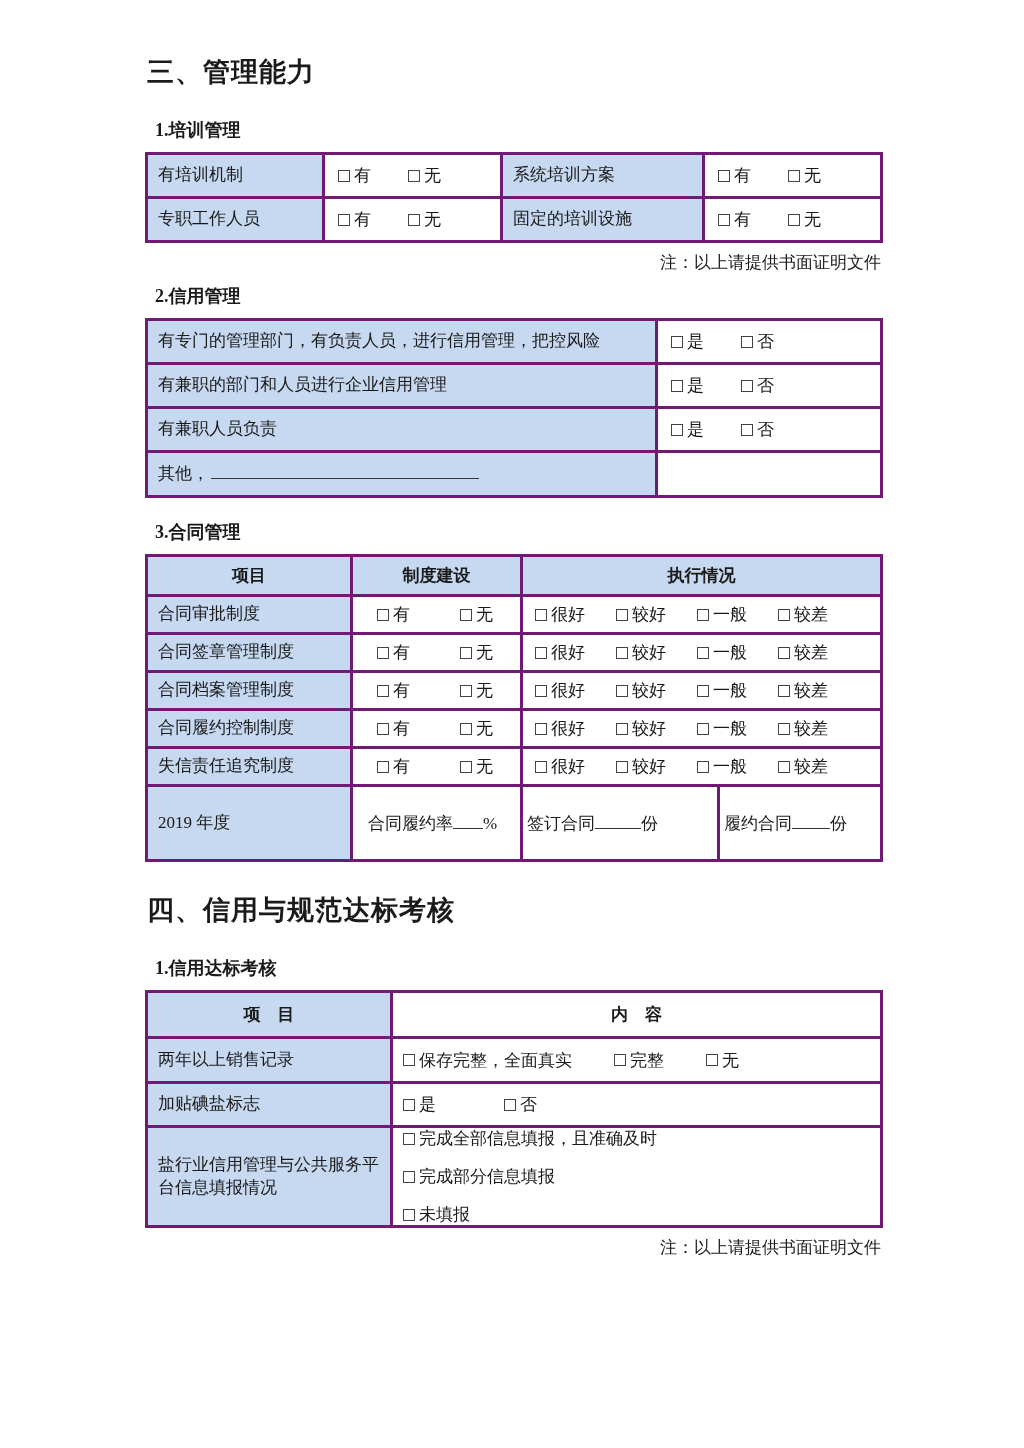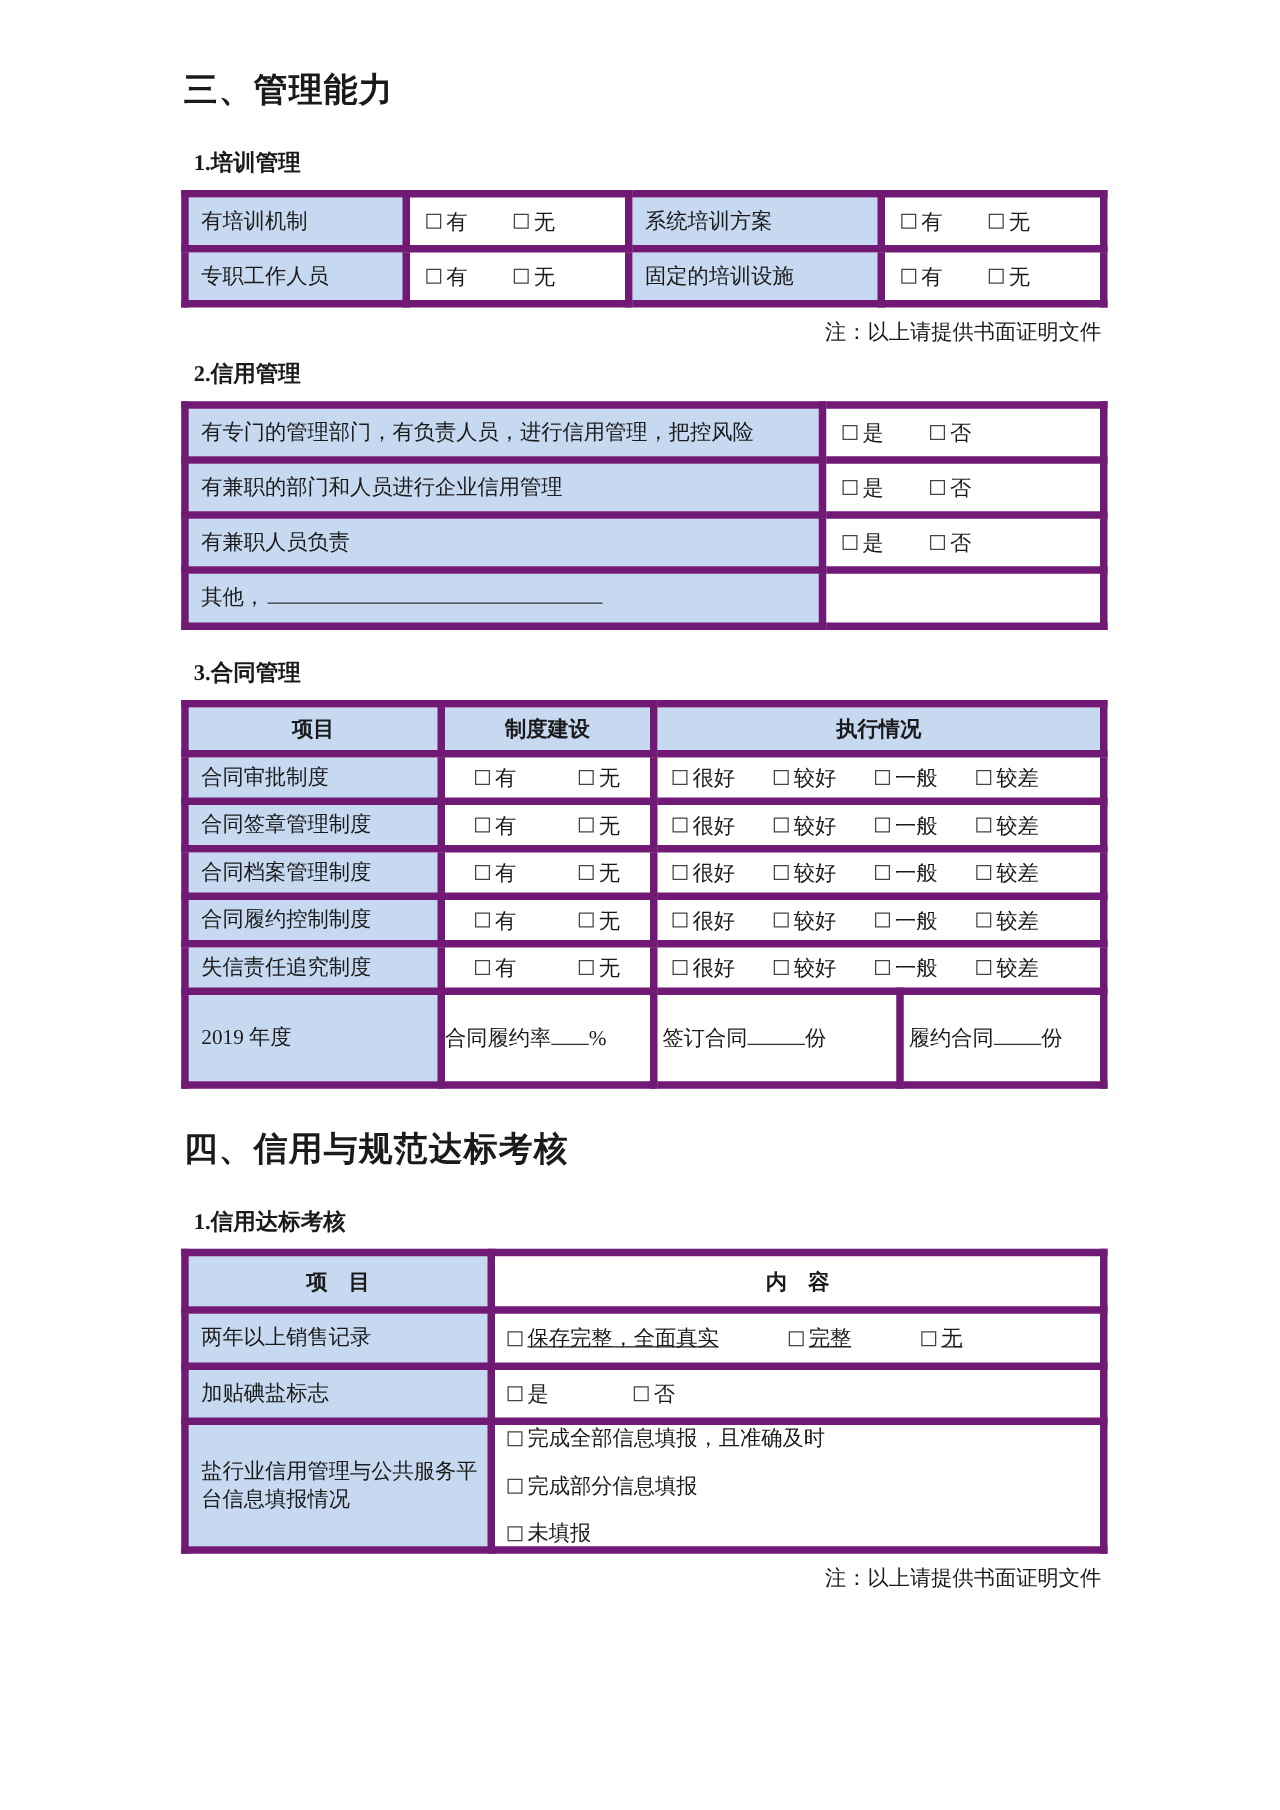--- a/index.html
+++ b/index.html
@@ -35,34 +35,34 @@
     font-size: 17px;
     margin: 8px 0 0 30px;
     text-align: right;
   }
   table {
     border-collapse: collapse;
     table-layout: fixed;
     width: 735px;
   }
   td {
-    border: 6px solid #701a75;
+    border: 3px solid #701a75;
     font-size: 17px;
     vertical-align: middle;
     overflow: hidden;
   }
   .blue { background: #c6d9f0; }
   .lbl  { padding-left: 10px; line-height: 1.35; }
   .hdr  { font-weight: bold; text-align: center; }
   .opts { display: flex; align-items: center; }
   .opts-t1   { padding-left: 13px; gap: 37px; }
   .opts-t2   { padding-left: 13px; gap: 37px; }
   .opts-have { padding-left: 24px; gap: 50px; }
   .opts-exec { padding-left: 12px; gap: 31px; }
-  .opts-a1 { padding-left: 10px; gap: 56px; text-decoration: underline; }
+  .opts-a1 { padding-left: 10px; gap: 42px; }
   .opts-a2 { padding-left: 10px; gap: 68px; }
   .opts-col { padding-left: 10px; display: flex; flex-direction: column; justify-content: center; gap: 17px; }
   .opts-col .cb { line-height: 21px; }
   .cb { display: inline-flex; align-items: center; white-space: nowrap; cursor: default; }
   .cb .box {
     width: 12px; height: 12px;
     border: 1px solid #444;
     background: transparent;
     margin-right: 4px;
     flex: none;
@@ -70,21 +70,21 @@
   .blank {
     display: inline-block;
     height: 15px;
     border-bottom: 1.5px solid #333;
     vertical-align: baseline;
   }
   .blank-other     { width: 268px; margin-left: 2px; }
   .blank-rate      { width: 30px; }
   .blank-signed    { width: 46px; }
   .blank-performed { width: 38px; }
-  .cell-inline { white-space: nowrap; }
+  .cell-inline { padding-left: 15px; white-space: nowrap; }
   .cell-inline2 { padding-left: 4px; white-space: nowrap; }
   .mt26 { margin-top: 26px; }
   .mt10 { margin-bottom: 10px; }
 </style>
 </head>
 <body>
 
 <div class="page">
   <div class="content">
 

